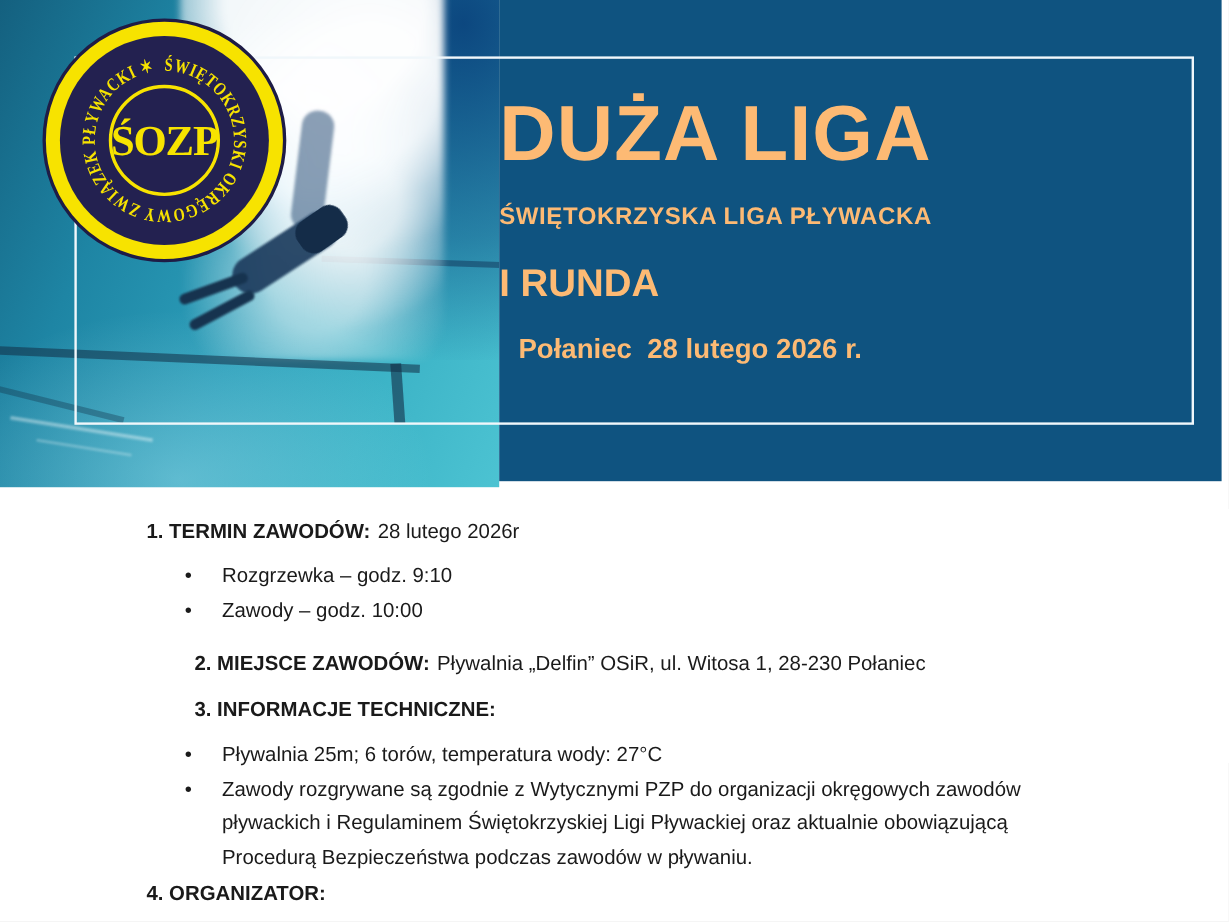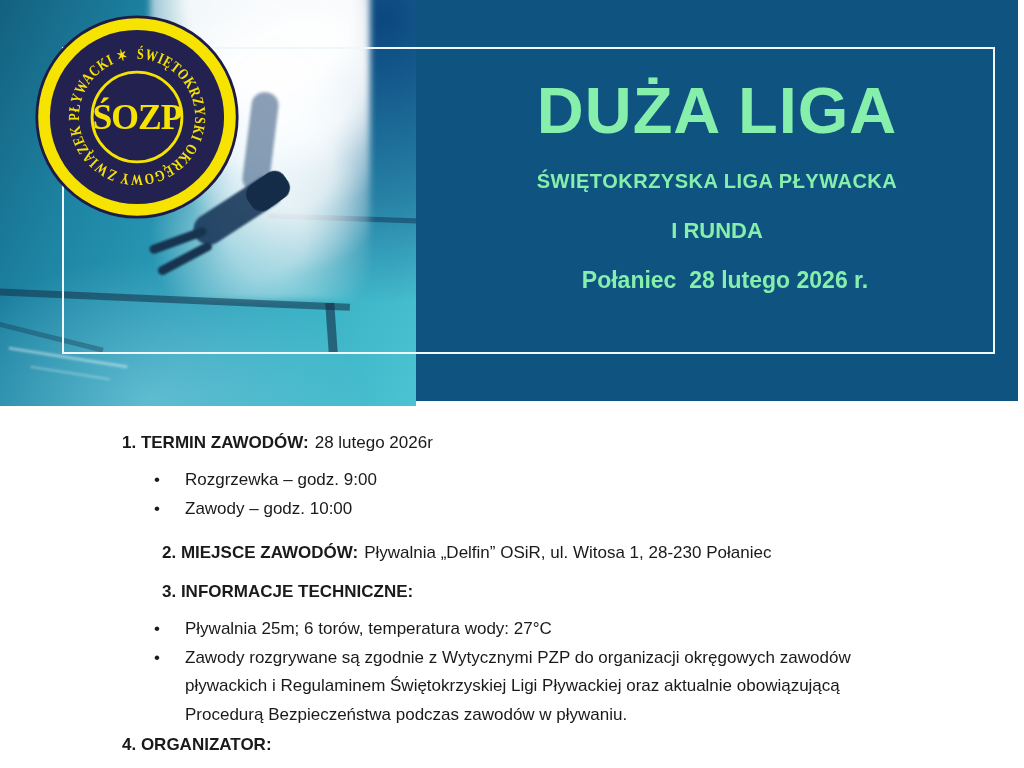--- a/index.html
+++ b/index.html
@@ -35,24 +35,24 @@
            border-radius:5px;transform:rotate(-28deg);filter:blur(1px);}
   .lane-upper{position:absolute;left:268px;top:216px;width:160px;height:5px;background:rgba(15,50,85,.5);transform:rotate(2deg);}
   .lane-main{position:absolute;left:-10px;top:296px;width:360px;height:7px;background:rgba(18,45,70,.55);transform:rotate(2.5deg);}
   .lane-t{position:absolute;left:327px;top:303px;width:9px;height:50px;background:rgba(18,45,70,.6);transform:rotate(-4deg);}
   .lane-bl{position:absolute;left:-25px;top:332px;width:130px;height:5px;background:rgba(18,45,70,.35);transform:rotate(14deg);}
   .streak1{position:absolute;left:8px;top:356px;width:120px;height:3px;background:rgba(255,255,255,.4);transform:rotate(9deg);filter:blur(1px);}
   .streak2{position:absolute;left:30px;top:372px;width:80px;height:2px;background:rgba(255,255,255,.3);transform:rotate(9deg);filter:blur(1px);}
 
   
   .banner{position:absolute;left:416px;top:0;width:602px;height:401px;background:#0F5380;
-          color:#86efac;text-align:center;z-index:2;}
+          color:#fdba74;z-index:2;}
   .banner .t1{margin:78px 0 0 0;font-size:65px;font-weight:800;letter-spacing:1px;line-height:1;}
   .banner .t2{margin:28px 0 0 0;font-size:20px;font-weight:700;letter-spacing:.5px;line-height:1;}
-  .banner .t3{margin:29px 0 0 0;font-size:22px;font-weight:700;line-height:1;}
+  .banner .t3{margin:29px 0 0 0;font-size:32px;font-weight:700;line-height:1;}
   .banner .t4{margin:27px 0 0 0;font-size:23px;font-weight:700;line-height:1;white-space:pre;padding-left:16px;}
 
   
   .frame{position:absolute;left:62px;top:47px;width:929px;height:303px;border:2px solid #f0f7fb;z-index:3;pointer-events:none;}
 
   
   .logo{position:absolute;left:34px;top:14px;width:206px;height:206px;z-index:4;}
 
   
   .doc{position:absolute;left:122px;top:433px;width:760px;color:#1a1a1a;font-size:17px;z-index:1;}
@@ -113,21 +113,21 @@
     </svg>
 
   </div>
 
   <div class="doc">
 
     <p class="sec first">
       <span class="lbl">1. TERMIN ZAWODÓW:</span><span class="val">28 lutego 2026r</span>
     </p>
     <div class="bullets">
-      <div class="bullet"><span>Rozgrzewka – godz. 9:00</span></div>
+      <div class="bullet"><span>Rozgrzewka – godz. 9:10</span></div>
       <div class="bullet"><span>Zawody – godz. 10:00</span></div>
     </div>
 
     <p class="sec mt20">
       <span class="lbl">2. MIEJSCE ZAWODÓW:</span><span class="val">Pływalnia „Delfin” OSiR, ul. Witosa 1, 28-230 Połaniec</span>
     </p>
 
     <p class="sec mt20">
       <span class="lbl">3. INFORMACJE TECHNICZNE:</span>
     </p>

